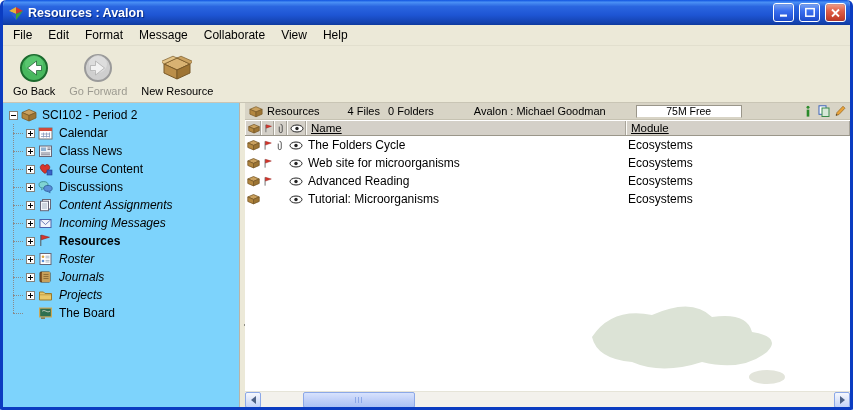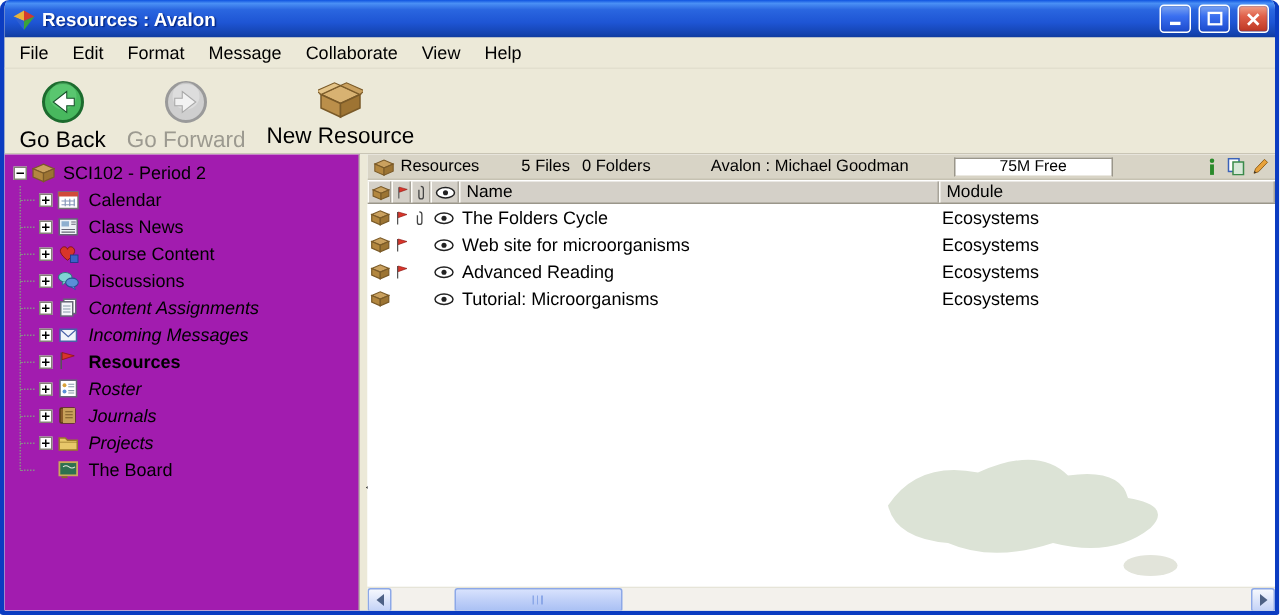--- a/index.html
+++ b/index.html
@@ -23,28 +23,28 @@
 
   
   .menubar { height:21px; flex:none; display:flex; align-items:center; background:#ece9d8;
     border-bottom:1px solid #e2dfce; padding-left:2px; }
   .menu-item { padding:3px 8px; cursor:default; }
 
   
   .toolbar { height:57px; flex:none; display:flex; align-items:flex-start; gap:2px; padding:4px 2px 2px 4px;
     background:#ece9d8; border-bottom:1px solid #c9c5b5; }
   .tool-btn { min-width:52px; padding:2px 5px 0 5px; height:50px; display:flex; flex-direction:column;
-    align-items:center; gap:2px; font-size:15px; cursor:pointer; border:1px solid transparent; }
+    align-items:center; gap:2px; font-size:11px; cursor:pointer; border:1px solid transparent; }
   .tool-ic { width:30px; height:30px; display:flex; align-items:center; justify-content:center; }
   .tool-btn.disabled .tool-label { color:#9c9a90; }
 
   
   .content { flex:1; display:flex; min-height:0; background:#fff; }
 
-  .tree-panel { width:237px; flex:none; background:#a21caf; position:relative; padding-top:3px;
+  .tree-panel { width:237px; flex:none; background:#7dd3fc; position:relative; padding-top:3px;
     border-right:1px solid #b8b4a8; overflow:hidden; }
   .tree-vline { position:absolute; left:10px; top:21px; height:189px; border-left:1px dotted #8a8a8a; }
   .tree-root, .tree-item { height:18px; display:flex; align-items:center; gap:3px; white-space:nowrap;
     cursor:default; position:relative; }
   .tree-root { padding-left:6px; }
   .tree-item { padding-left:10px; }
   .hstub { width:10px; flex:none; border-top:1px dotted #8a8a8a; }
   .pmbox { width:9px; height:9px; flex:none; border:1px solid #848078; background:#fff; position:relative; cursor:pointer; }
   .pmbox .ph { position:absolute; left:1px; right:1px; top:3px; height:1px; background:#000; }
   .pmbox .pv { position:absolute; top:1px; bottom:1px; left:3px; width:1px; background:#000; }
@@ -70,21 +70,21 @@
   .ib-owner { margin-right:26px; }
   .info-free { background:#fff; border:1px solid #9a968a; border-bottom-color:#d8d4c6; height:13px;
     width:106px; text-align:center; font-size:10.5px; line-height:11px; }
   .info-icons { margin-left:auto; display:flex; gap:4px; align-items:center; }
   .info-icons span { width:12px; height:12px; display:flex; cursor:pointer; }
 
   
   .col-header { height:16px; flex:none; display:flex; background:#d4d0c8;
     border-top:1px solid #fff; border-bottom:1px solid #9a968a; font-size:11.5px; }
   .ch { display:flex; align-items:center; border-right:1px solid #a8a49a; border-left:1px solid #fdfcf8;
-    padding-left:2px; overflow:hidden; cursor:default; }
+    padding-left:2px; overflow:hidden; cursor:default;text-decoration:underline; }
   .c-box { width:16px; flex:none; } .c-flag { width:13px; flex:none; }
   .c-clip { width:13px; flex:none; } .c-eye { width:19px; flex:none; }
   .c-name { flex:1; min-width:0; padding-left:4px; }
   .c-module { width:224px; flex:none; padding-left:4px; }
 
   
   .rows { flex:1; position:relative; overflow:hidden; background:#fff; }
   .row { height:18px; display:flex; align-items:center; cursor:default; position:relative; z-index:1; }
   .row .cell { display:flex; align-items:center; padding-left:2px; overflow:hidden; white-space:nowrap; }
   .cell-ic { display:flex; }
@@ -393,21 +393,21 @@
 
       <div class="info-bar">
         <span class="ib-icon">
           <svg viewBox="0 0 16 14" width="14" height="13">
               <polygon points="1,4.5 8,1.5 15,4.5 8,7.5" fill="#caa15f" stroke="#7a5a28" stroke-width="0.8"></polygon>
               <polygon points="1,4.5 8,7.5 8,13 1,10" fill="#b3873f" stroke="#7a5a28" stroke-width="0.8"></polygon>
               <polygon points="15,4.5 8,7.5 8,13 15,10" fill="#9c7433" stroke="#7a5a28" stroke-width="0.8"></polygon>
             </svg>
         </span>
         <span class="ib-title">Resources</span>
-        <span class="ib-files">5 Files</span>
+        <span class="ib-files">4 Files</span>
         <span class="ib-folders">0 Folders</span>
         <span class="ib-owner">Avalon : Michael Goodman</span>
         <span class="info-free">75M Free</span>
         <span class="info-icons">
           <span>
             <svg viewBox="0 0 12 12" width="12" height="12">
                 <circle cx="6" cy="2.2" r="1.5" fill="#2a8a2a"></circle>
                 <rect x="4.7" y="4.6" width="2.6" height="7" fill="#2a8a2a"></rect>
               </svg>
           </span>

